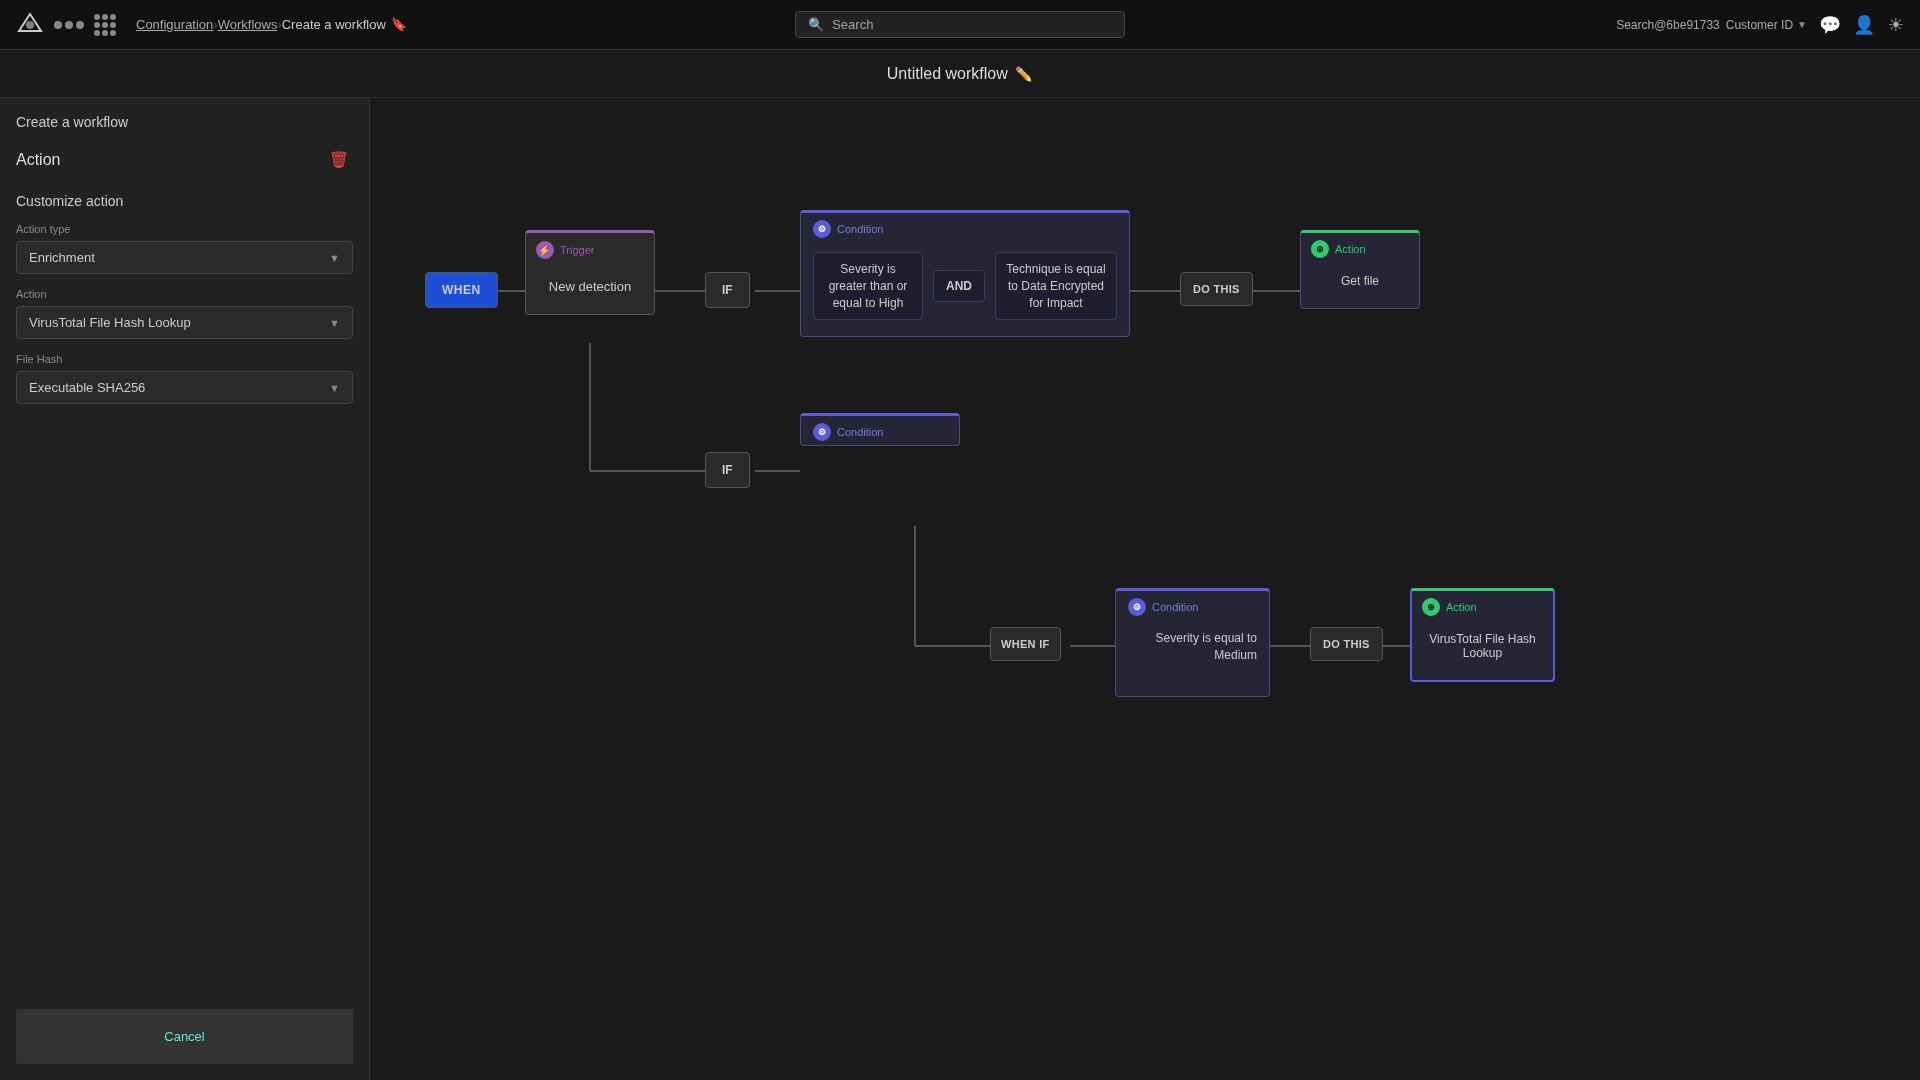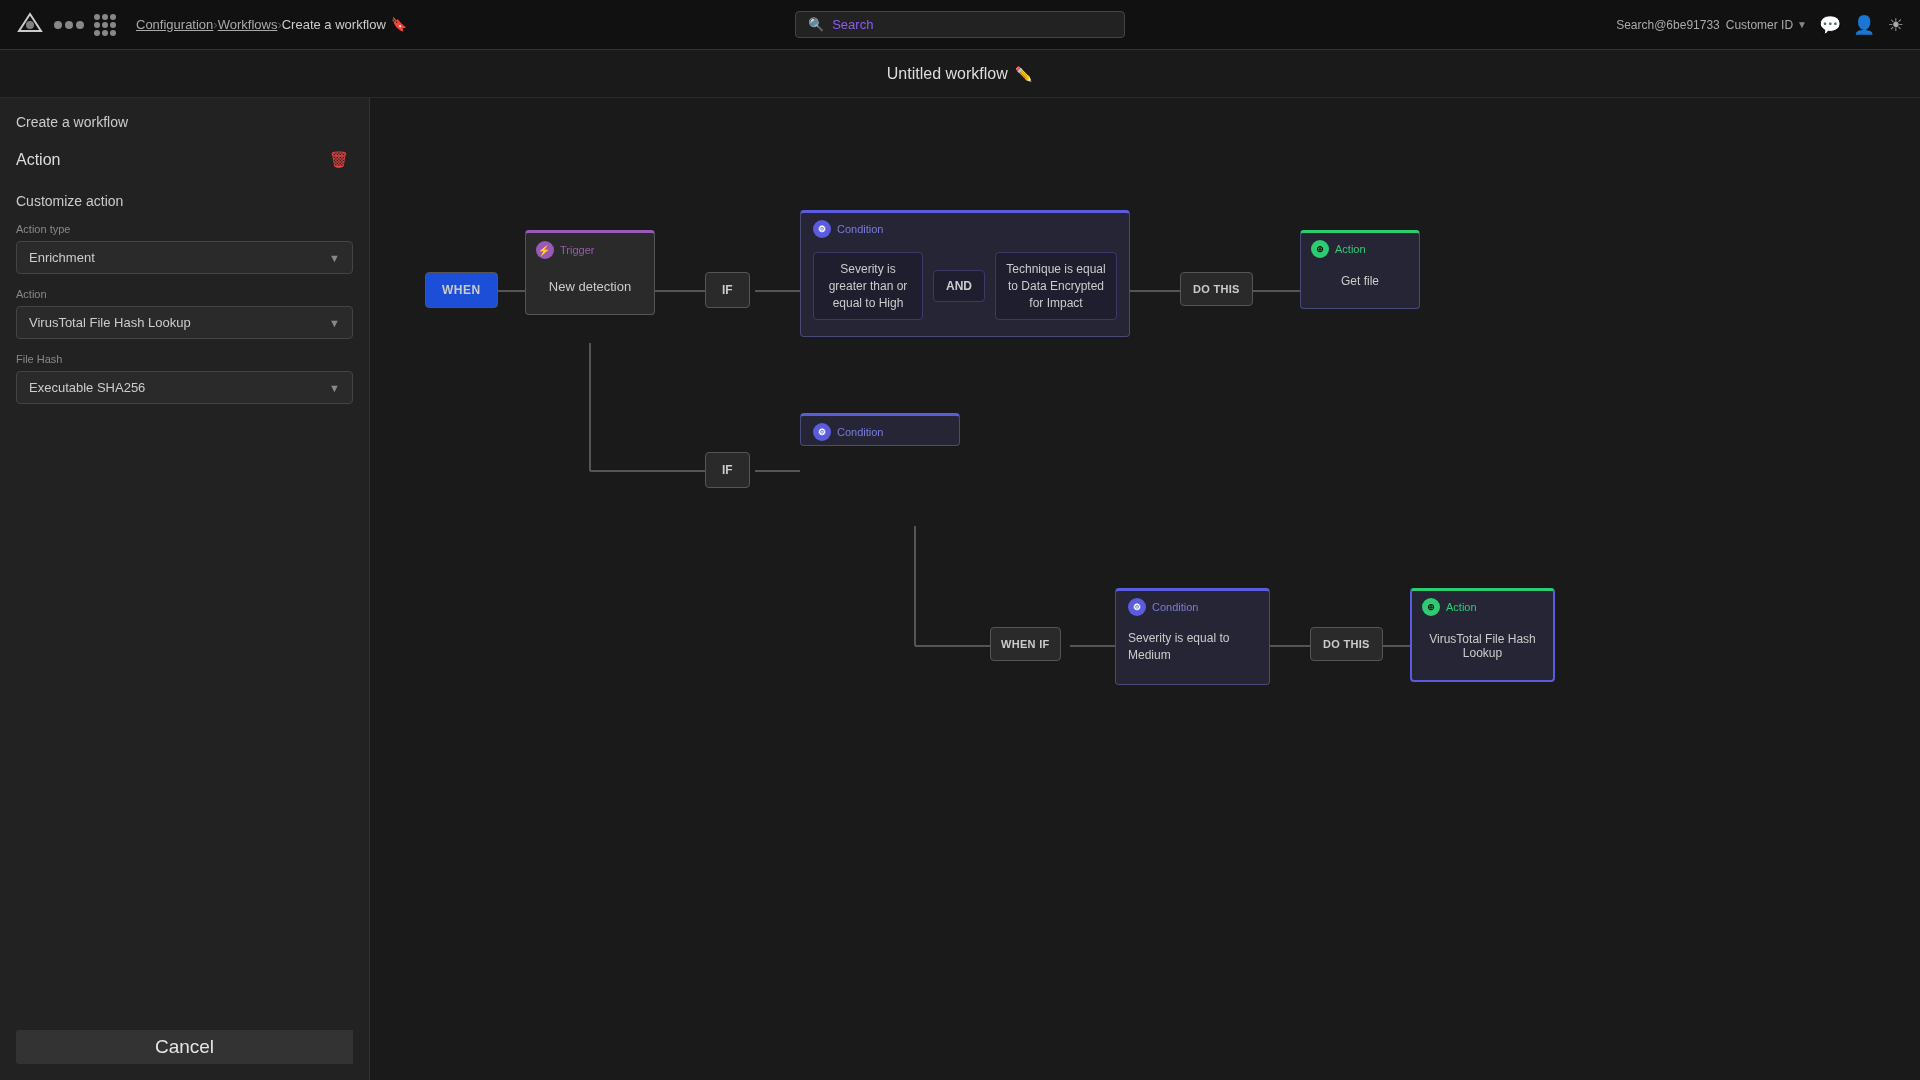--- a/index.html
+++ b/index.html
@@ -74,21 +74,21 @@
       align-items: center;
       background: #222;
       border: 1px solid #444;
       border-radius: 4px;
       padding: 5px 12px;
       gap: 8px;
       width: 330px;
       cursor: text;
     }
     .search-box-icon { color: #888; }
-    .search-box-text { color: #8b5cf6; font-size: 13px; }
+    .search-box-text { color: #a3a3a3; font-size: 13px; }
 
     .topnav-right {
       margin-left: auto;
       display: flex;
       align-items: center;
       gap: 12px;
     }
     .user-info {
       display: flex;
       align-items: center;
@@ -193,23 +193,23 @@
 
     .sidebar-footer {
       margin-top: auto;
       display: flex;
       gap: 0;
     }
     .btn-cancel {
       flex: 1;
       background: #333;
       border: none;
-      color: #e5e5e5;
-      padding: 6px;
-      font-size: 19px;
+      color: #5eead4;
+      padding: 20px;
+      font-size: 13px;
       cursor: pointer;
       border-radius: 3px 0 0 3px;
     }
     .btn-next {
       flex: 2;
       background: #444;
       border: none;
       color: #ccc;
       padding: 12px;
       font-size: 13px;
@@ -590,21 +590,21 @@
 
     <div class="node node-elseif" style="left: 620px; top: 529px;">
       <span>WHEN IF</span>
     </div>
 
     <div class="condition-group" style="left: 745px; top: 490px; width: 155px;">
       <div class="condition-group-header">
         <span class="icon-circle icon-circle-blue" style="font-size:9px;">⚙</span>
         <span>Condition</span>
       </div>
-      <div style="padding: 10px 12px 20px; text-align:left;">
+      <div style="padding: 10px 12px 32px; text-align:right;">
         <span style="font-size:12px; color:#ccc; line-height:1.4;">Severity is equal to Medium</span>
       </div>
     </div>
 
     <div class="node node-dothis" style="left: 940px; top: 529px;">
       <span>DO THIS</span>
     </div>
 
     <div class="node node-action node-action-selected" style="left: 1040px; top: 490px; width: 145px;">
       <div class="node-action-header">

